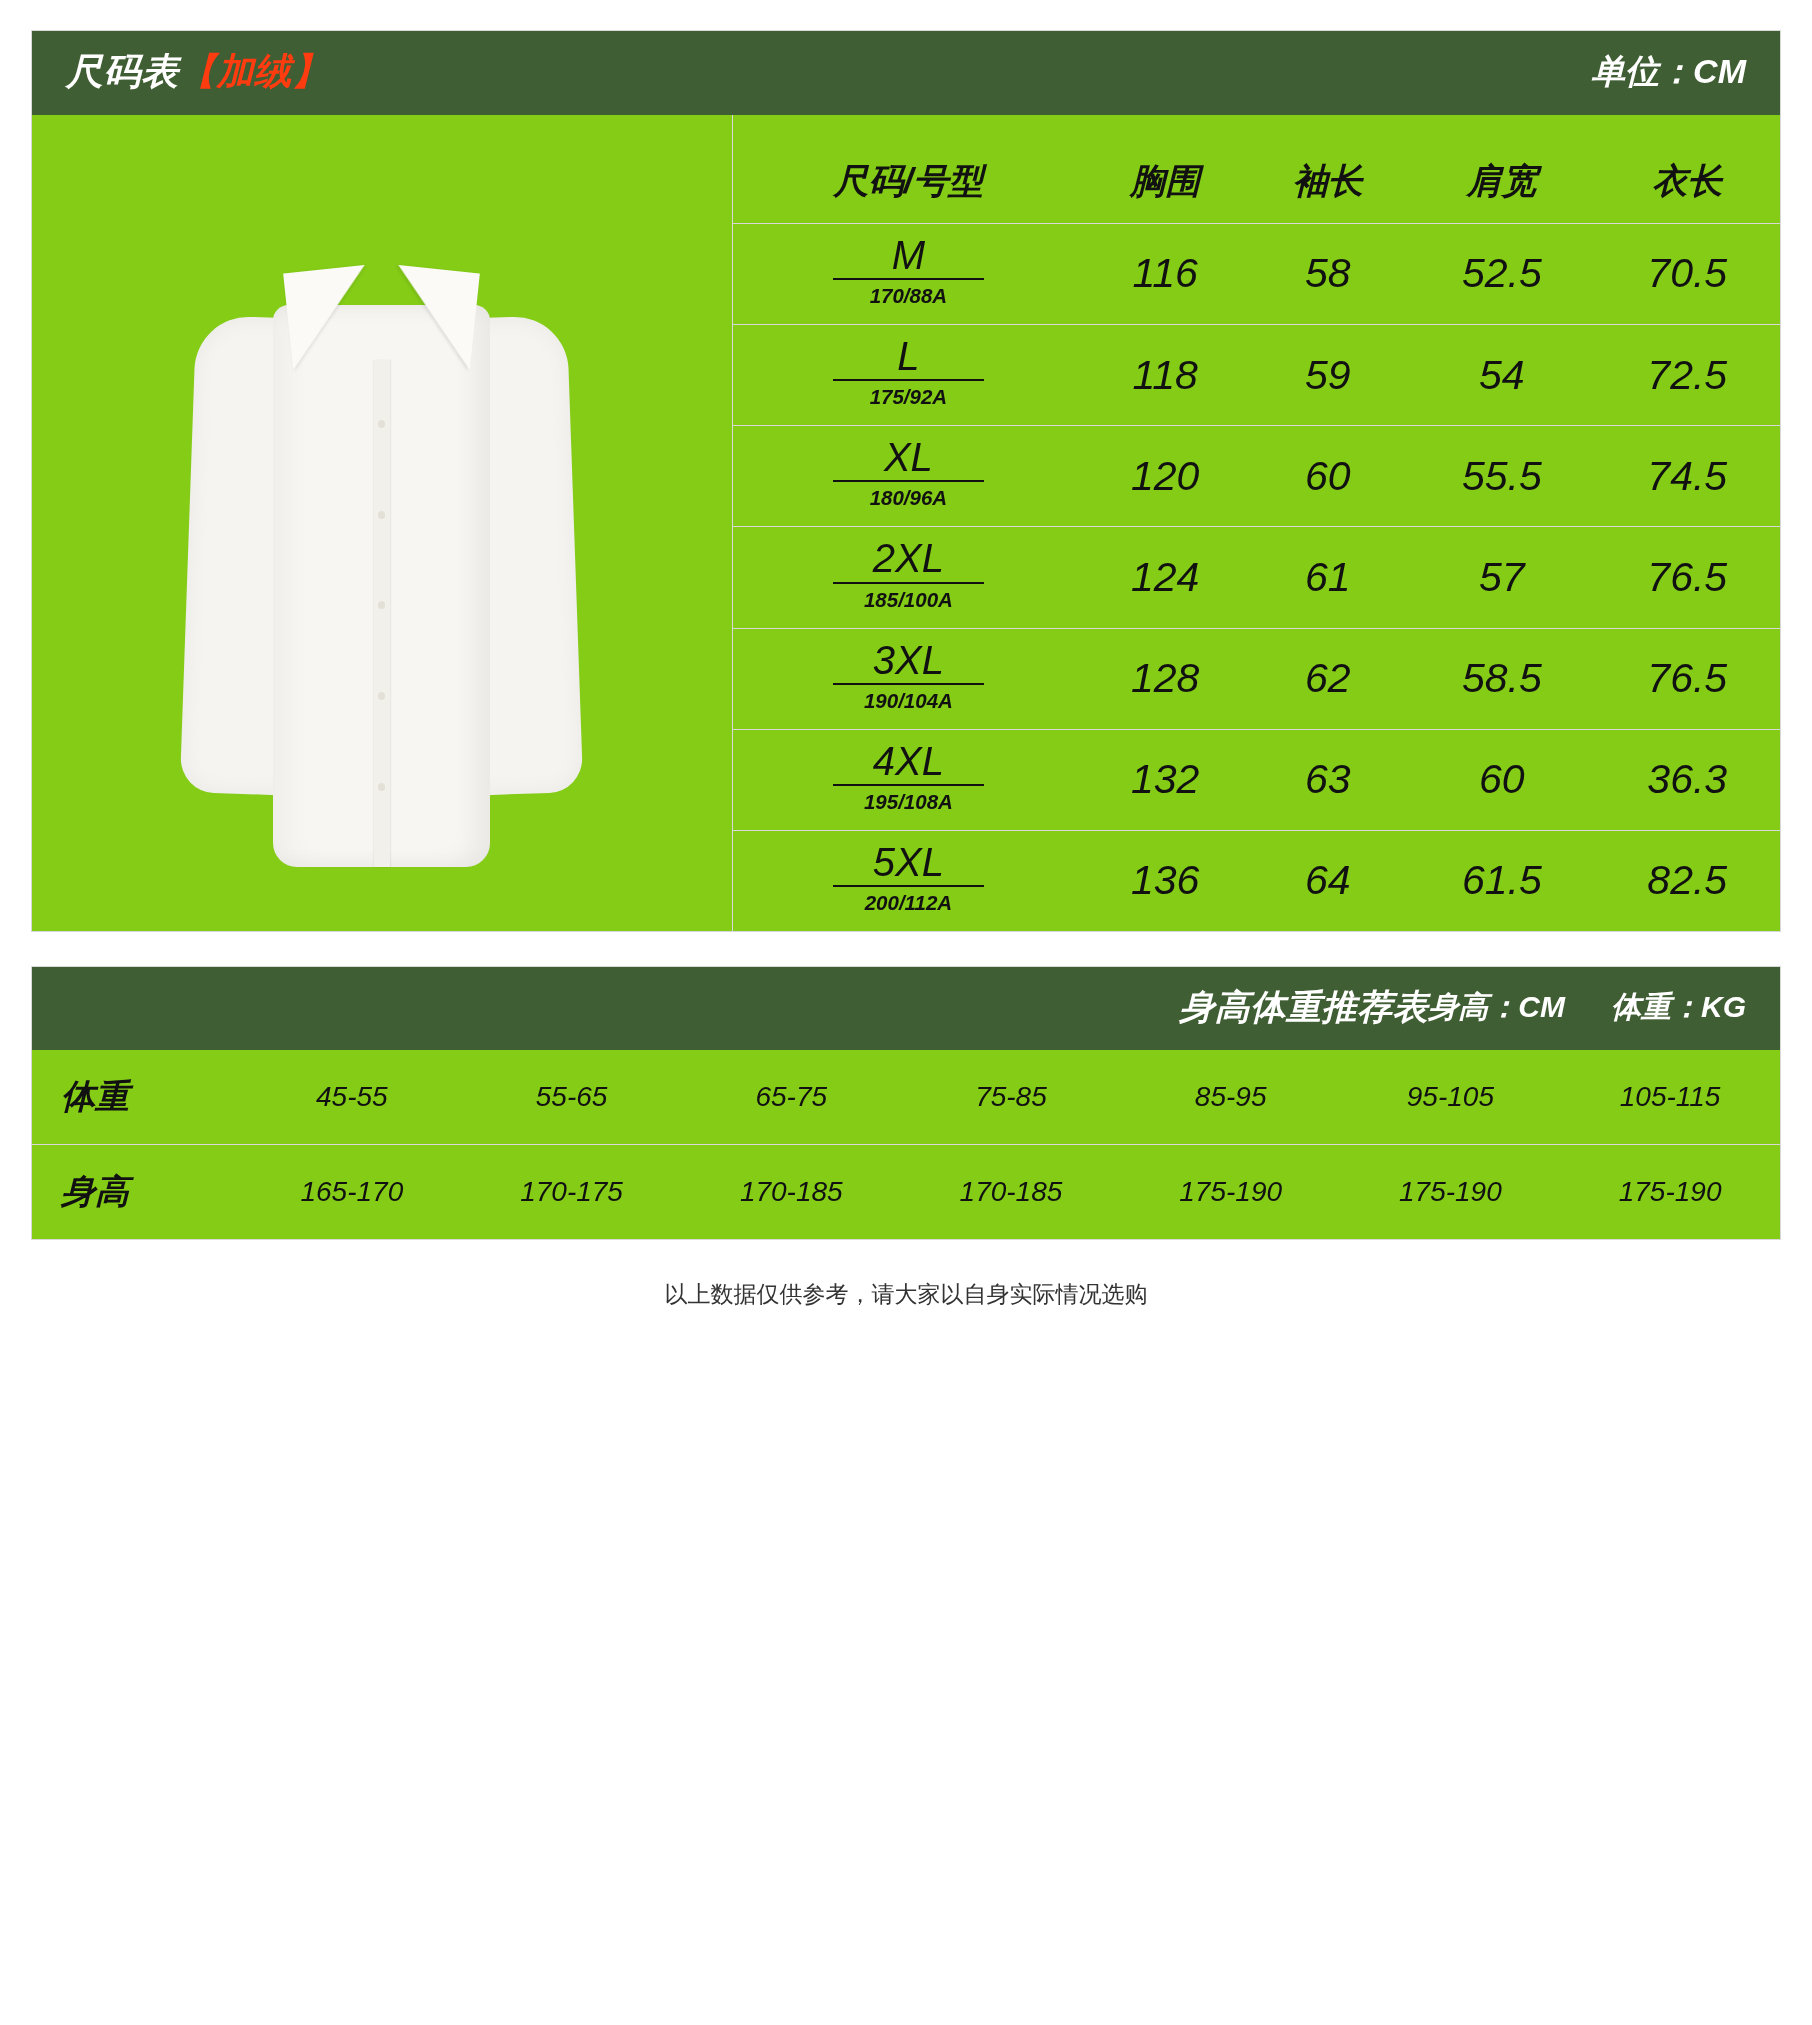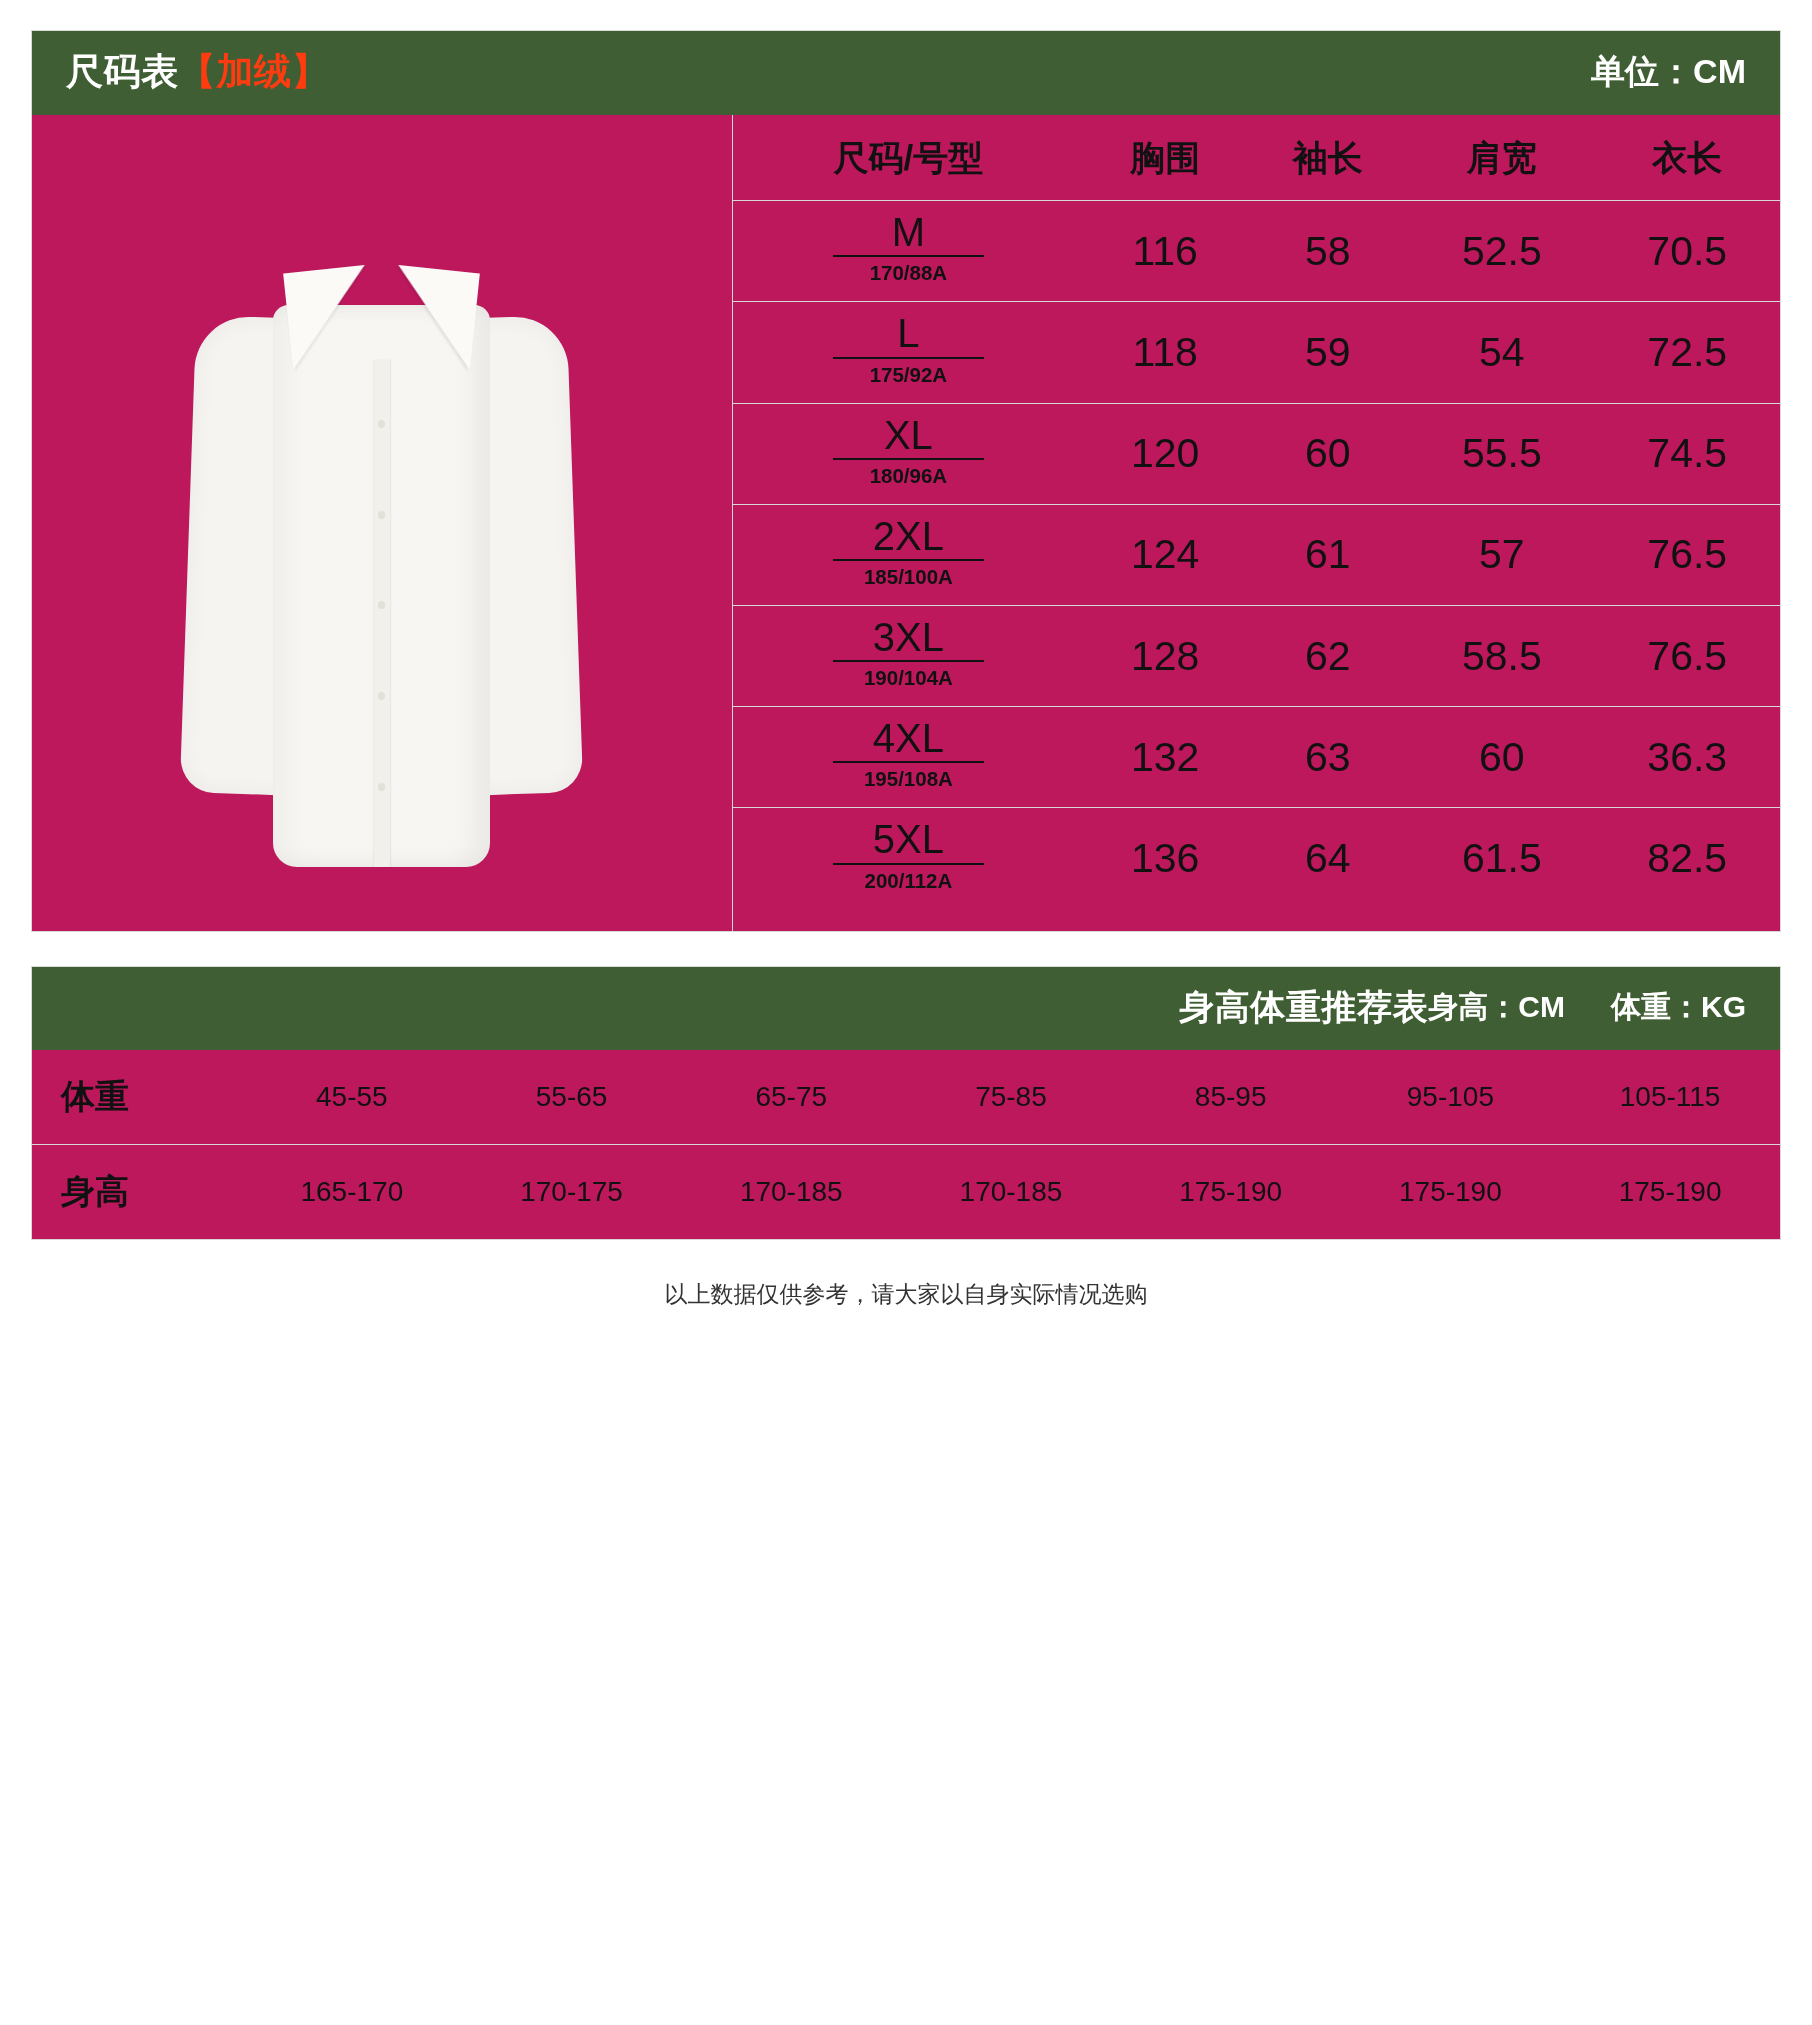--- a/index.html
+++ b/index.html
@@ -15,22 +15,23 @@
   .page {
     width: 1812px;
     box-sizing: border-box;
     padding: 30px 31px 24px 31px;
     background: #ffffff;
   }
 
   
   .card {
     border: 1.8px solid #d8d8d8;
-    background: #be185d;
+    background: #84cc16;
     box-sizing: border-box;
+    font-style: italic;
   }
   .card-header {
     background: #405e34;
     display: flex;
     align-items: center;
     justify-content: space-between;
     padding: 15.7px 34px 18px 34px;
     box-sizing: border-box;
   }
   .card-header .title {
@@ -45,21 +46,21 @@
   }
   .card-header .unit {
     color: #ffffff;
     font-size: 34px;
     font-weight: bold;
     white-space: nowrap;
   }
 
   .card-body {
     display: flex;
-    align-items: flex-start;
+    align-items: flex-end;
   }
   .img-cell {
     width: 701px;
     flex: 0 0 701px;
     border-right: 1.8px solid #d8d8d8;
     display: flex;
     align-items: center;
     justify-content: center;
     padding: 15.7px 0;
     box-sizing: border-box;

